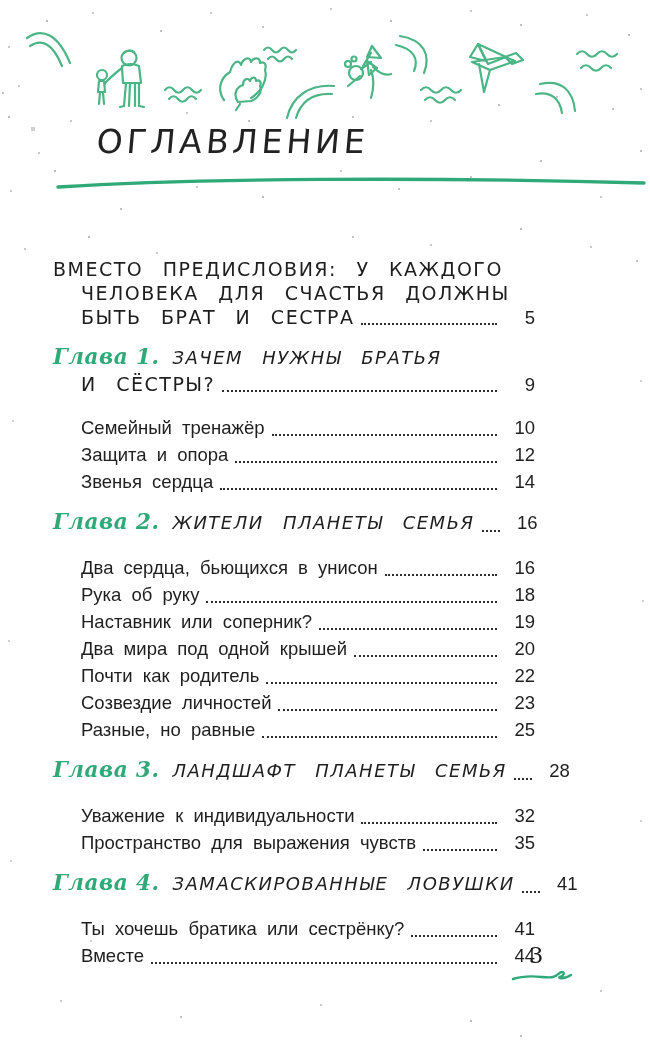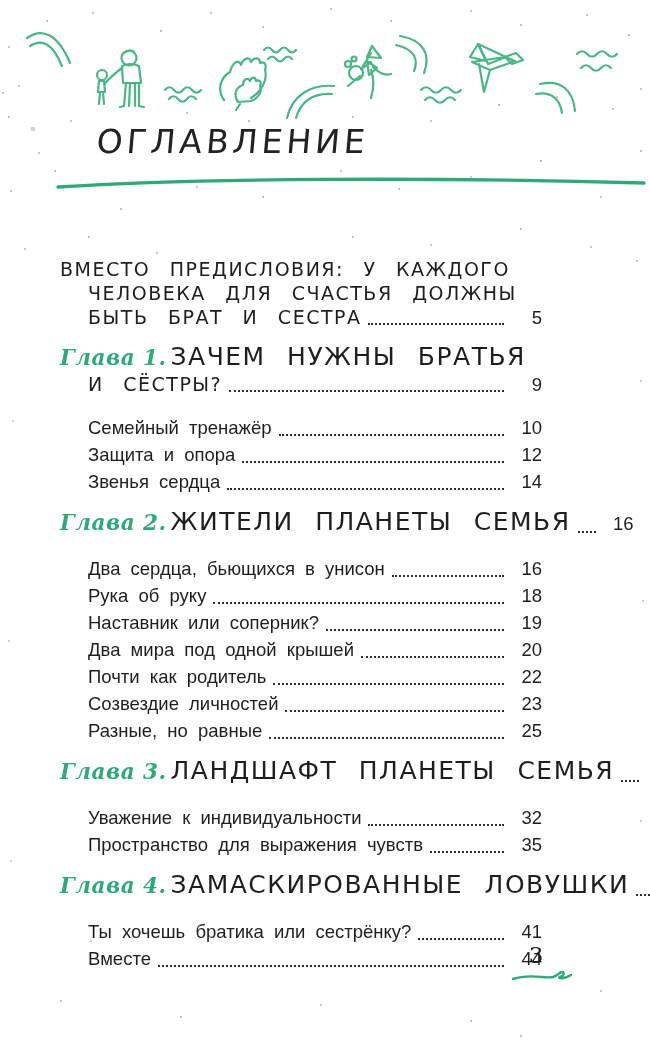--- a/index.html
+++ b/index.html
@@ -38,30 +38,30 @@
     stroke-linecap:round;stroke-linejoin:round;}
   
   .title{
     position:absolute;left:95px;top:122px;margin:0;
     font-family:"DejaVu Sans",sans-serif;font-weight:500;font-size:33px;
     letter-spacing:4px;color:#222;transform:skewX(-5deg);transform-origin:left bottom;
   }
   svg.underline{position:absolute;left:0;top:174px;}
   svg.underline path{fill:none;stroke:var(--green);stroke-width:3.4;stroke-linecap:round;}
   
-  .toc{position:absolute;left:60px;top:257px;width:482px;}
+  .toc{position:absolute;left:53px;top:257px;width:482px;}
   .row{display:flex;align-items:baseline;}
   .row .label{white-space:nowrap;}
   .caps{font-family:"DejaVu Sans",sans-serif;font-size:19px;letter-spacing:1.5px;
     word-spacing:12px;line-height:24px;}
   .chapter{line-height:28px;margin-top:13px;}
-  .chapter .label{font-family:"DejaVu Sans",sans-serif;font-size:25px;
-    letter-spacing:1.5px;word-spacing:12px;}
+  .chapter .label{font-family:"DejaVu Sans",sans-serif;font-size:18px;
+    letter-spacing:1.5px;word-spacing:12px;font-style:italic;}
   .chapter .prefix{font-family:"DejaVu Serif",serif;font-style:italic;font-weight:600;
-    font-size:21.5px;color:var(--green);margin-right:4px;letter-spacing:.5px;white-space:nowrap;}
+    font-size:21.5px;color:var(--green);margin-right:13px;letter-spacing:.5px;white-space:nowrap;}
   .sub{font-size:18.5px;word-spacing:5px;line-height:27px;}
   .caps + .sub,.chapter + .sub{margin-top:17px;}
   .indent{padding-left:28px;}
   .leader{flex:1 1 auto;align-self:flex-end;min-width:18px;
     margin:0 2px 5px 7px;border-bottom:2.4px dotted #2c2c2c;}
   .pagenum{flex:0 0 36px;text-align:right;font-family:"Liberation Sans",sans-serif;
     font-size:18.5px;letter-spacing:0;word-spacing:0;}
   
   .folio{position:absolute;left:505px;top:942px;width:62px;text-align:center;
     font-family:"DejaVu Serif",serif;font-size:23px;color:#1a1a1a;}

